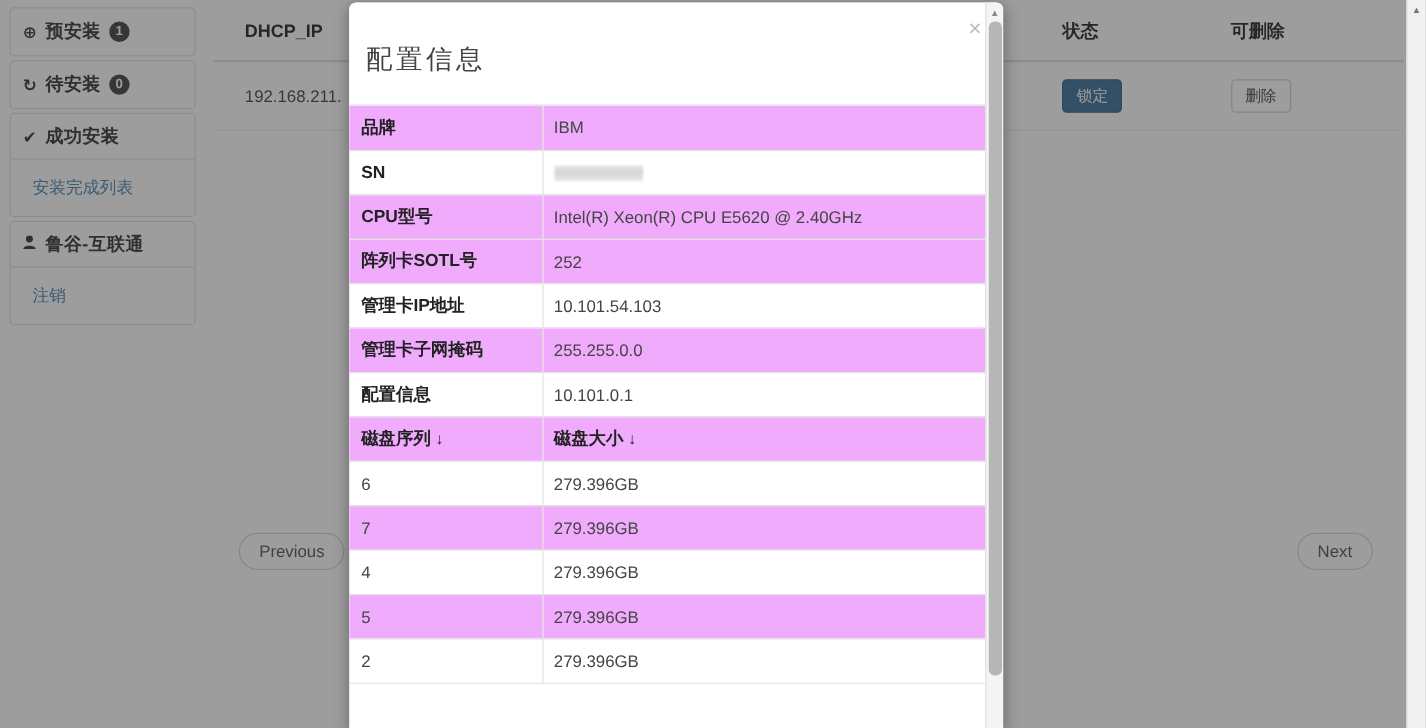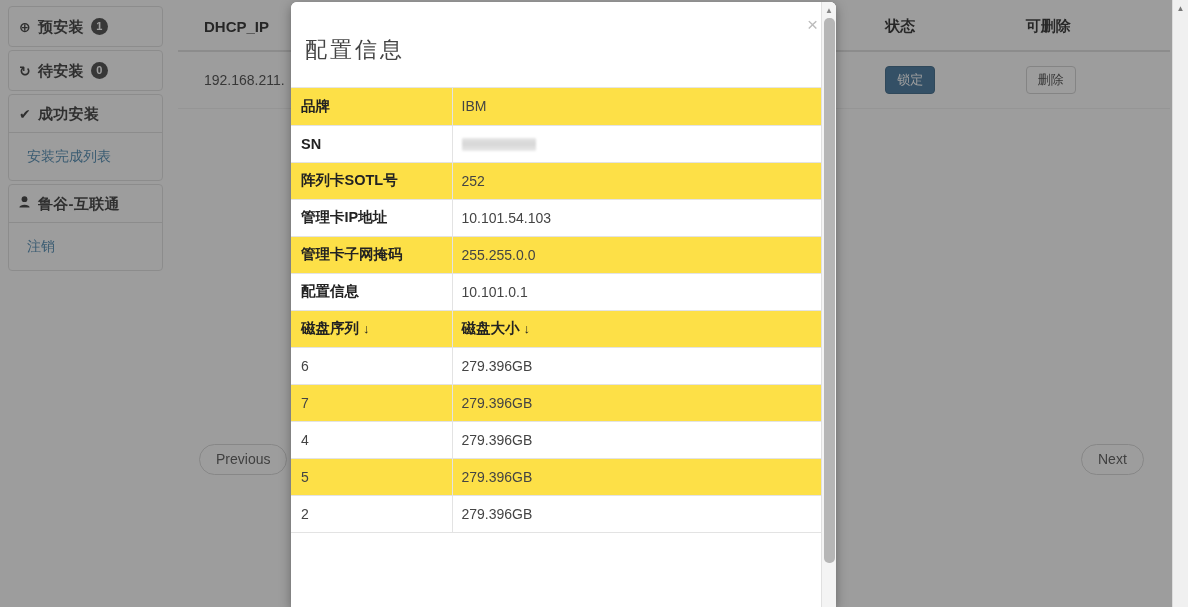--- a/index.html
+++ b/index.html
@@ -247,21 +247,21 @@
     font-size: 14.5px;
     font-weight: bold;
     color: #222222;
     border-right: 1px solid #e3e3e3;
   }
   #info-table td {
     font-size: 14px;
     color: #444444;
     padding-left: 9px;
   }
-  #info-table tr.striped th, #info-table tr.striped td { background: #fde047; }
+  #info-table tr.striped th, #info-table tr.striped td { background: #f0abfc; }
   #info-table tr.disk-head th,
   #info-table tr.disk-head td {
     font-weight: bold;
     color: #222222;
     font-size: 14.5px;
   }
   #info-table tr.disk-row th {
     font-weight: normal;
     color: #444444;
     font-size: 14px;
@@ -410,20 +410,24 @@
           <tr class="striped">
             <th>品牌</th>
             <td>IBM</td>
           </tr>
 
           <tr>
             <th>SN</th>
             <td><span class="redacted"></span></td>
           </tr>
 
+          <tr class="striped">
+            <th>CPU型号</th>
+            <td>Intel(R) Xeon(R) CPU E5620 @ 2.40GHz</td>
+          </tr>
 
 
           <tr class="striped">
             <th>阵列卡SOTL号</th>
             <td>252</td>
           </tr>
 
           <tr>
             <th>管理卡IP地址</th>
             <td>10.101.54.103</td>

